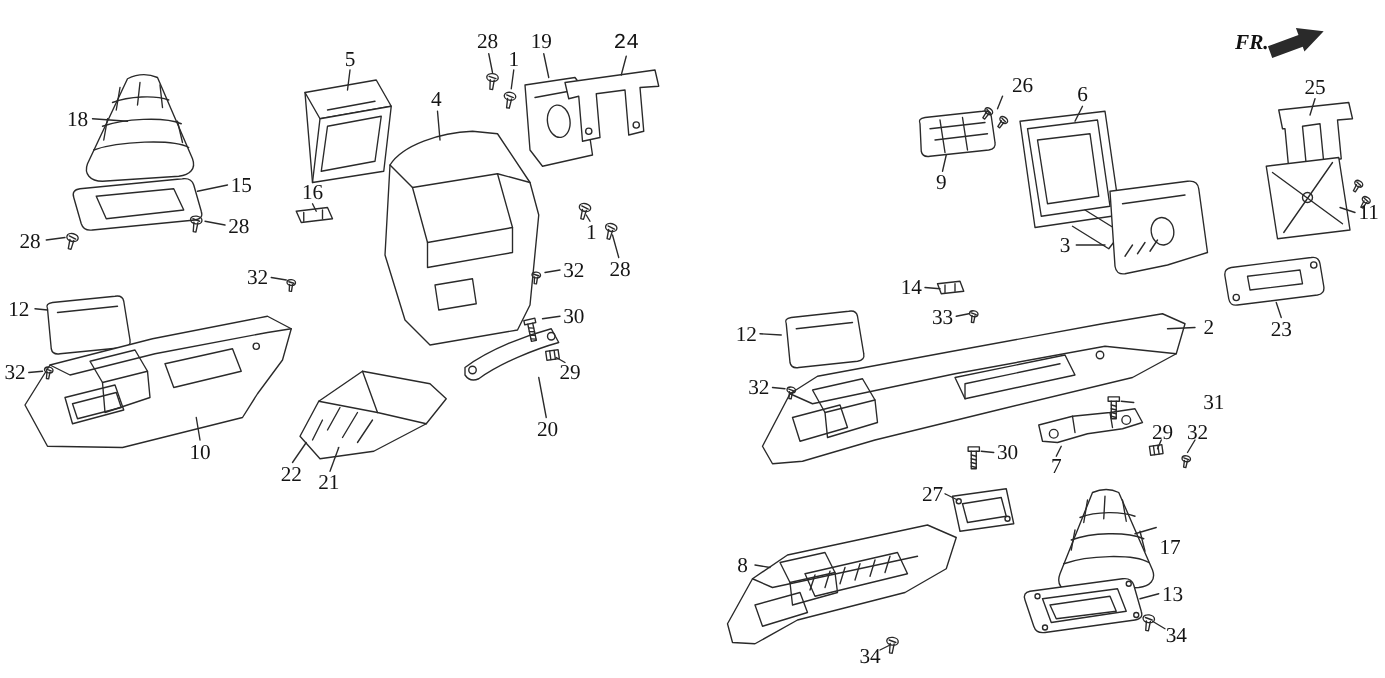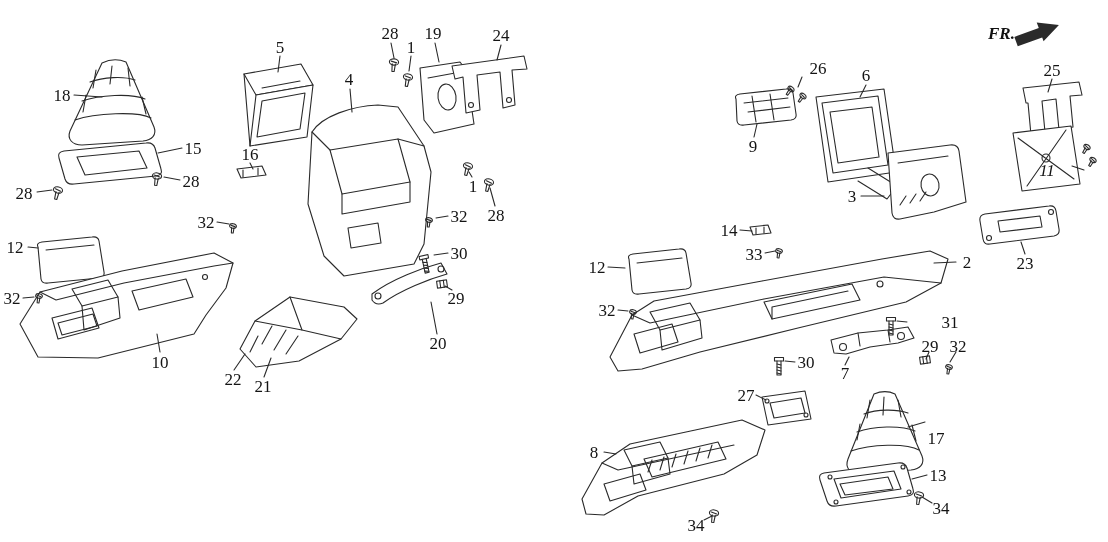--- a/index.html
+++ b/index.html
@@ -312,21 +312,21 @@
     <path class="solid" d="M0,1 L26,1 L26,-5 L46,5 L26,15 L26,11 L0,11 Z"></path>
   </g>
 </svg>
 
 <div class="callout-layer">
       <div class="callout" style="left: 62px; top: 95px; text-align: right;">18</div>
       <div class="callout" style="left: 280px; top: 47px;">5</div>
       <div class="callout" style="left: 390px; top: 33px;">28</div>
       <div class="callout" style="left: 411px; top: 47px;">1</div>
       <div class="callout" style="left: 433px; top: 33px;">19</div>
-      <div class="callout" style="left: 501px; top: 35px;">24</div>
+      <div class="callout" style="left: 501px; top: 35px; font-family: Liberation Mono, monospace;">24</div>
       <div class="callout" style="left: 349px; top: 79px;">4</div>
       <div class="callout" style="left: 193px; top: 148px;">15</div>
       <div class="callout" style="left: 250px; top: 154px;">16</div>
       <div class="callout" style="left: 24px; top: 193px;">28</div>
       <div class="callout" style="left: 191px; top: 181px;">28</div>
       <div class="callout" style="left: 473px; top: 186px;">1</div>
       <div class="callout" style="left: 206px; top: 222px;">32</div>
       <div class="callout" style="left: 459px; top: 216px;">32</div>
       <div class="callout" style="left: 496px; top: 215px;">28</div>
       <div class="callout" style="left: 15px; top: 247px;">12</div>
@@ -334,29 +334,29 @@
       <div class="callout" style="left: 12px; top: 298px;">32</div>
       <div class="callout" style="left: 456px; top: 298px;">29</div>
       <div class="callout" style="left: 160px; top: 362px;">10</div>
       <div class="callout" style="left: 438px; top: 343px;">20</div>
       <div class="callout" style="left: 233px; top: 379px;">22</div>
       <div class="callout" style="left: 263px; top: 386px;">21</div>
       <div class="callout" style="left: 801px; top: 68px; margin-left: 17px;">26</div>
       <div class="callout" style="left: 866px; top: 75px;">6</div>
       <div class="callout" style="left: 1052px; top: 70px;">25</div>
       <div class="callout" style="left: 753px; top: 146px;">9</div>
-      <div class="callout" style="left: 1047px; top: 170px; font-style: italic;">11</div>
+      <div class="callout" style="left: 1095px; top: 170px;">11</div>
       <div class="callout" style="left: 852px; top: 196px;">3</div>
       <div class="callout" style="left: 729px; top: 230px;">14</div>
       <div class="callout" style="left: 754px; top: 254px;">33</div>
       <div class="callout" style="left: 967px; top: 262px;">2</div>
       <div class="callout" style="left: 1025px; top: 263px; font-family: Liberation Serif, serif;">23</div>
       <div class="callout" style="left: 597px; top: 267px;">12</div>
       <div class="callout" style="left: 607px; top: 310px;">32</div>
-      <div class="callout" style="left: 950px; top: 322px;">31</div>
+      <div class="callout" style="left: 971px; top: 322px;">31</div>
       <div class="callout" style="left: 930px; top: 346px;">29</div>
       <div class="callout" style="left: 958px; top: 346px;">32</div>
       <div class="callout" style="left: 806px; top: 362px;">30</div>
       <div class="callout" style="left: 845px; top: 373px;">7</div>
       <div class="callout" style="left: 746px; top: 395px;">27</div>
       <div class="callout" style="left: 936px; top: 438px;">17</div>
       <div class="callout" style="left: 594px; top: 452px;">8</div>
       <div class="callout" style="left: 938px; top: 475px;">13</div>
       <div class="callout" style="left: 941px; top: 508px;">34</div>
       <div class="callout" style="left: 696px; top: 525px;">34</div>

